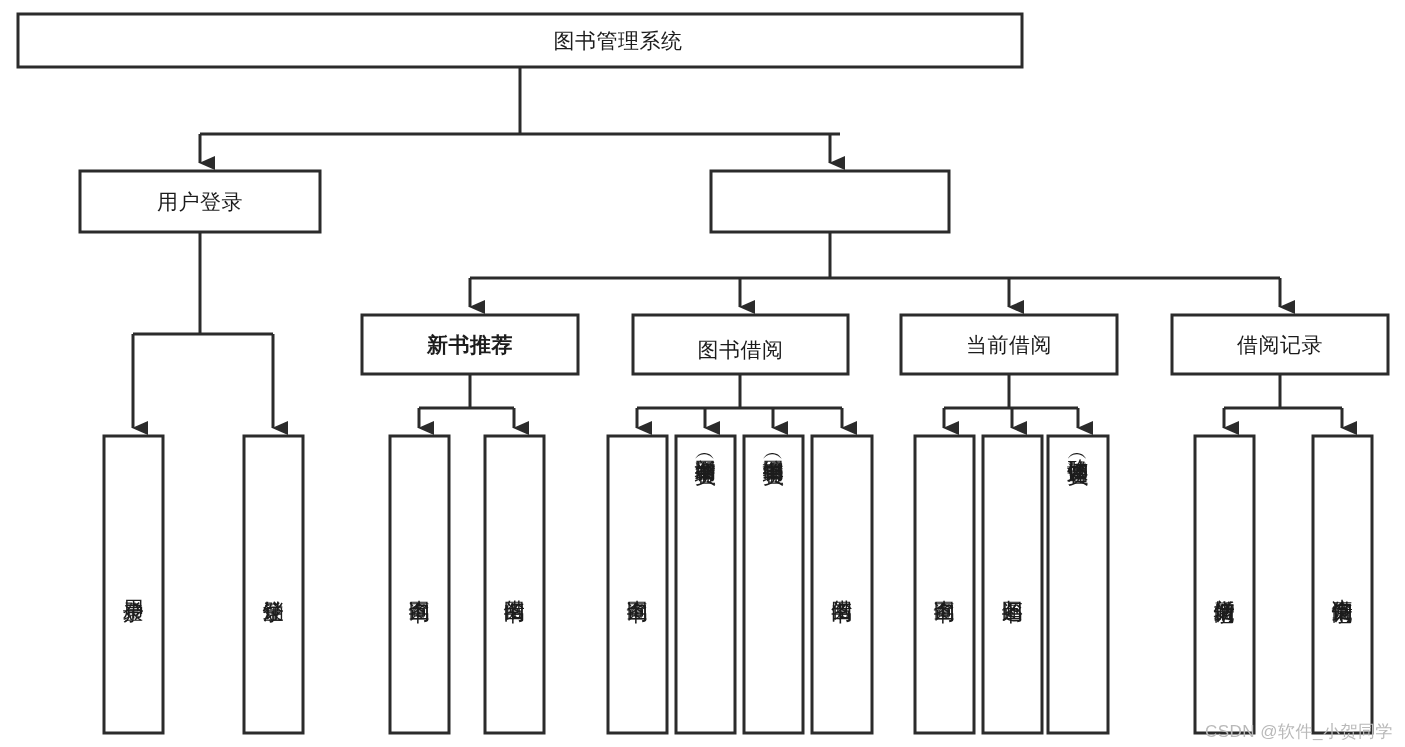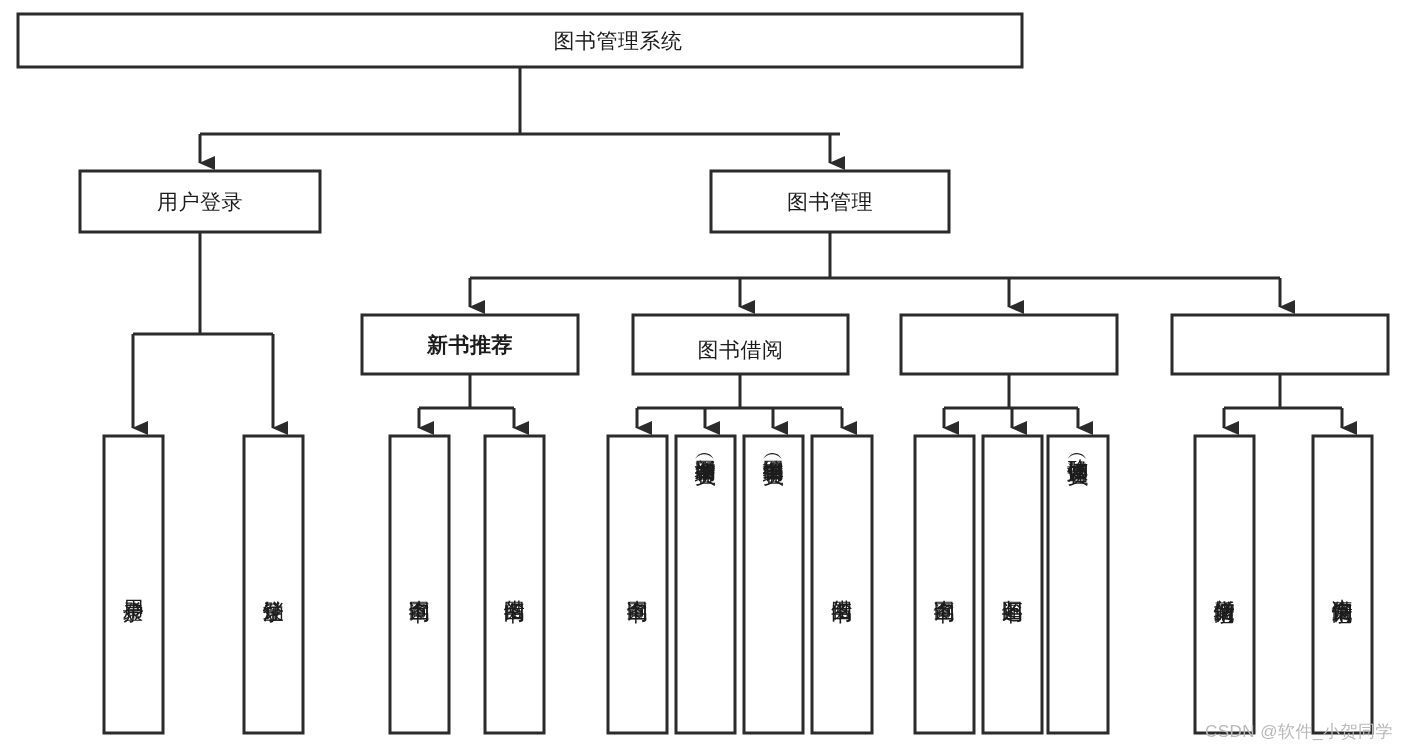--- a/index.html
+++ b/index.html
@@ -166,24 +166,25 @@
     <rect class="node-box" x="915" y="436" width="59" height="297"></rect>
     <rect class="node-box" x="983" y="436" width="59" height="297"></rect>
     <rect class="node-box" x="1048" y="436" width="60" height="297"></rect>
     <rect class="node-box" x="1195" y="436" width="59" height="297"></rect>
     <rect class="node-box" x="1313" y="436" width="59" height="297"></rect>
   </svg>
 
   <div class="node-label-h" style="left:18px;  top:14px;  width:1200px; height:53px;">图书管理系统</div>
 
   <div class="node-label-h" style="left:80px;  top:171px; width:240px; height:61px;">用户登录</div>
-  <div class="node-label-h" style="left:711px; top:171px; width:238px; height:61px;">图书管理</div>
 
   <div class="node-label-h" style="left:362px;  top:315px; width:216px; height:59px;font-weight:bold;">新书推荐</div>
   <div class="node-label-h" style="left:633px;  top:315px; width:215px; height:69px;">图书借阅</div>
+  <div class="node-label-h" style="left:901px;  top:315px; width:216px; height:59px;">当前借阅</div>
+  <div class="node-label-h" style="left:1172px; top:315px; width:216px; height:59px;">借阅记录</div>
 
   <div class="node-label-v" style="left:104px;  top:436px; width:59px; height:297px;">用户登录</div>
   <div class="node-label-v" style="left:244px;  top:436px; width:59px; height:297px;">注销登录</div>
   <div class="node-label-v" style="left:390px;  top:436px; width:59px; height:297px;">查询图书</div>
   <div class="node-label-v" style="left:485px;  top:436px; width:59px; height:297px;">借阅图书</div>
   <div class="node-label-v" style="left:608px;  top:436px; width:59px; height:297px;">查询图书</div>
   <div class="node-label-v" style="left:676px;  top:436px; width:59px; height:297px; justify-content:flex-start; padding-top:6px; box-sizing:border-box;">新增图书（管理员）</div>
   <div class="node-label-v" style="left:744px;  top:436px; width:59px; height:297px; justify-content:flex-start; padding-top:6px; box-sizing:border-box;">编辑图书（管理员）</div>
   <div class="node-label-v" style="left:812px;  top:436px; width:60px; height:297px;">借阅图书</div>
   <div class="node-label-v" style="left:915px;  top:436px; width:59px; height:297px;">查询图书</div>

